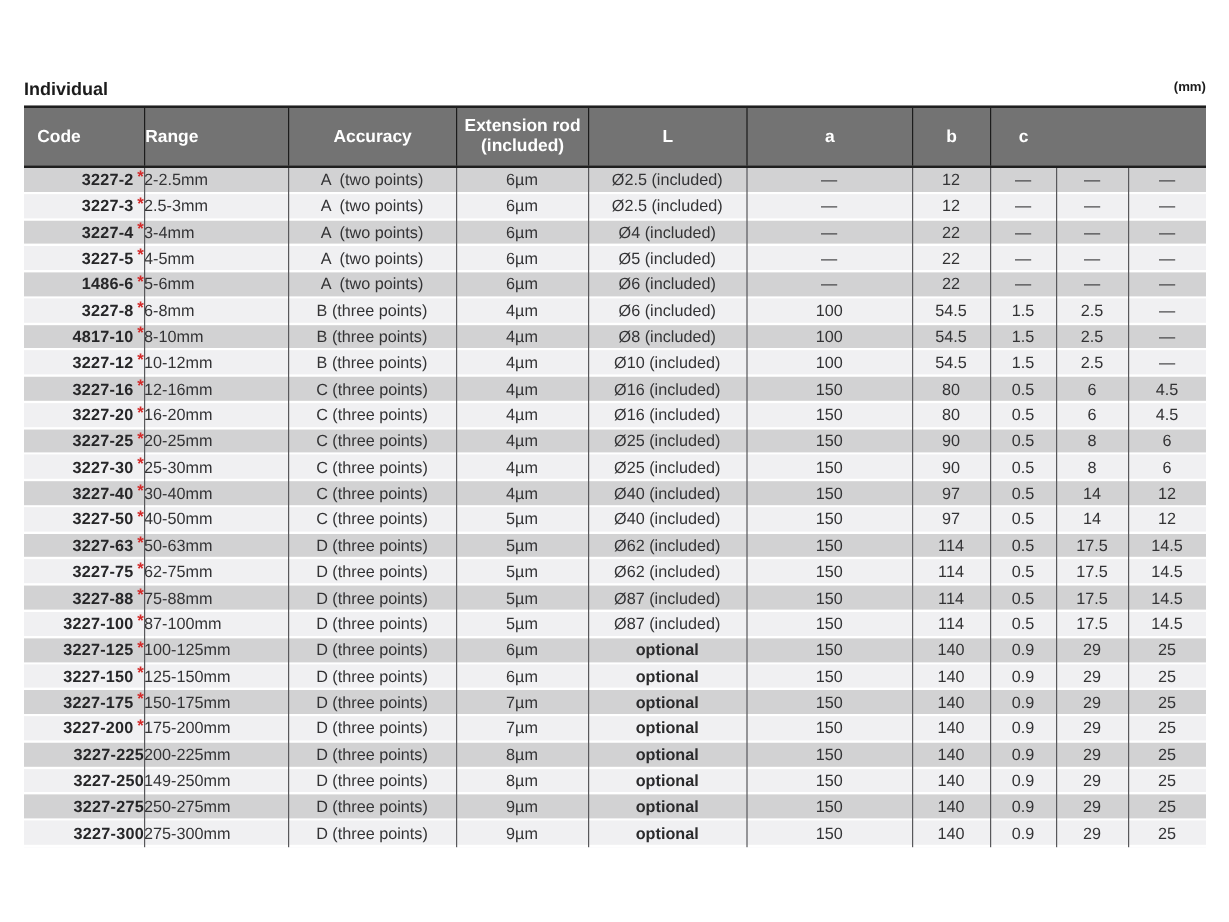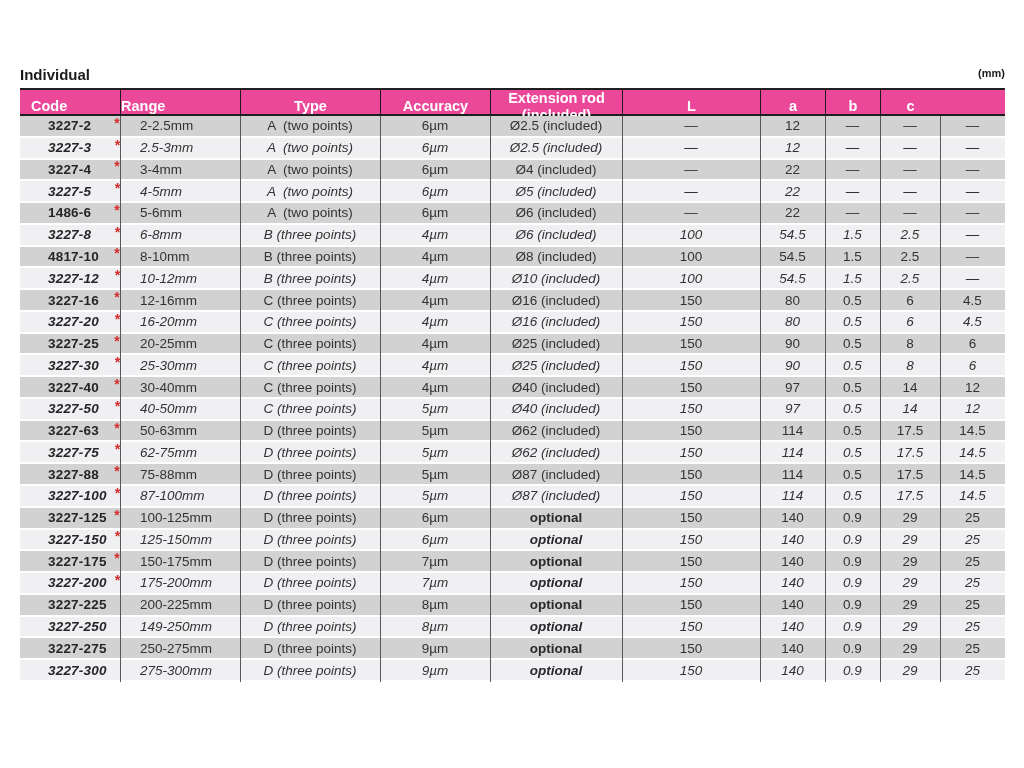--- a/index.html
+++ b/index.html
@@ -7,22 +7,22 @@
   #page{position:relative;width:1024px;height:768px;background:#ffffff;overflow:hidden;border-radius:31px;}
 
   .section-title{position:absolute;left:20px;top:66px;font-size:15px;font-weight:bold;color:#1b1b1b;}
   .unit-label{position:absolute;right:19px;top:67px;font-size:11px;font-weight:bold;color:#1b1b1b;}
 
   .spec-table{position:absolute;left:20px;top:88px;width:985px;}
 
   .thead{
     display:grid;
     grid-template-columns:100px 120px 140px 110px 132px 138px 65px 55px 60px 65px;
-    height:28px;
-    background:#ec4899;
+    height:52px;
+    background:#737373;
     border-top:2px solid #1f1f1f;
     border-bottom:2px solid #1f1f1f;
     box-sizing:border-box;
   }
   .hcell{
     display:flex;align-items:center;justify-content:center;
     color:#ffffff;font-weight:bold;font-size:14.5px;line-height:1.15;
     text-align:center;white-space:pre-line;box-sizing:border-box;
   }
   .hcell + .hcell{border-left:1px solid #1c1c1c;}
@@ -31,46 +31,45 @@
 
   .tbody{position:relative;width:985px;height:566px;}
   .brow{
     display:grid;
     grid-template-columns:100px 120px 140px 110px 132px 138px 65px 55px 60px 65px;
     height:21.769px;
     box-sizing:border-box;
     border-bottom:2px solid #ffffff;
   }
   .brow.gray{background:#d2d2d3;}
-  .brow.light{background:#f0f0f2;font-style:italic;}
+  .brow.light{background:#f0f0f2;}
 
   .bcell{
     display:flex;align-items:center;justify-content:center;
     font-size:13.5px;color:#333335;box-sizing:border-box;overflow:hidden;
   }
-  .bcell.b-code{justify-content:space-between;padding-left:28px;font-weight:bold;color:#262628;letter-spacing:0.2px;}
-  .bcell.b-range{justify-content:flex-start;padding-left:20px;}
+  .bcell.b-code{justify-content:flex-end;padding-left:11px;font-weight:bold;color:#262628;letter-spacing:0.2px;}
+  .bcell.b-range{justify-content:flex-start;}
   .bcell.b-type{white-space:pre;}
   .bcell.bold{font-weight:bold;color:#2a2a2c;}
   .star{color:#d42b2b;font-weight:bold;font-size:14px;position:relative;top:-3px;margin-left:3px;}
 
   .vdivider{position:absolute;top:0;bottom:0;width:1px;background:#58585b;z-index:2;}
 </style>
 </head>
 <body>
 
 <div id="page">
   <div class="section-title">Individual</div>
   <div class="unit-label">(mm)</div>
 
   <div class="spec-table">
     <div class="thead">
         <div class="hcell h-code">Code</div>
         <div class="hcell h-range">Range</div>
-        <div class="hcell h-type">Type</div>
         <div class="hcell h-accuracy">Accuracy</div>
         <div class="hcell h-extension_rod">Extension rod
 (included)</div>
         <div class="hcell h-L">L</div>
         <div class="hcell h-a">a</div>
         <div class="hcell h-b">b</div>
         <div class="hcell h-c">c</div>
       </div>
     <div class="tbody">
         <div class="brow gray">

